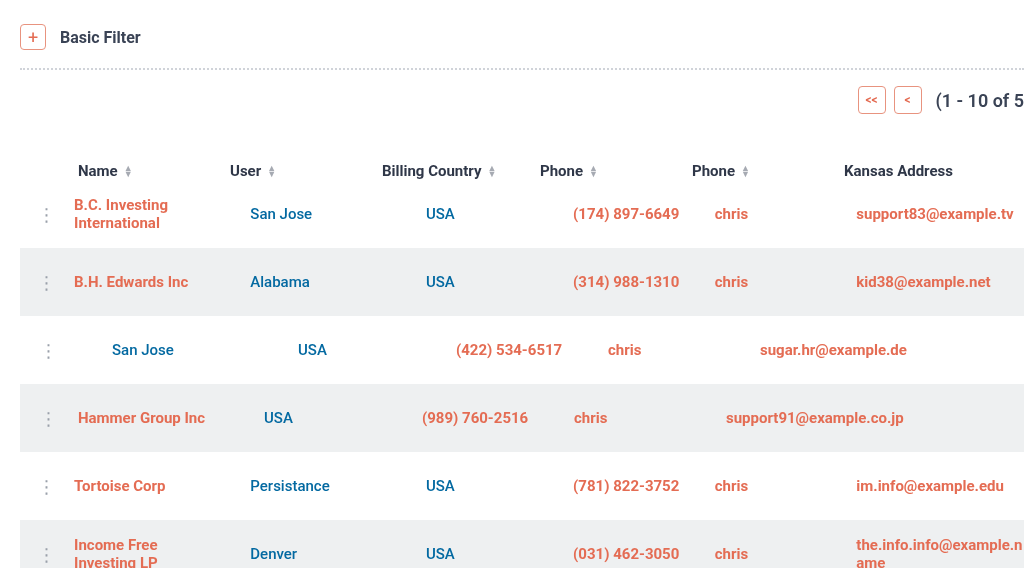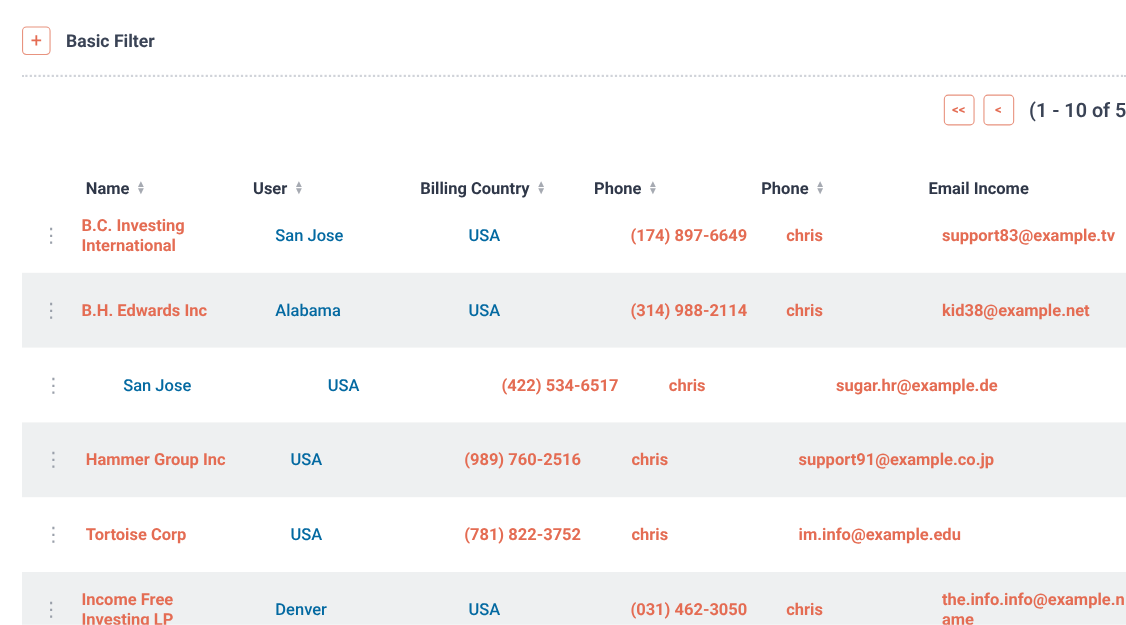--- a/index.html
+++ b/index.html
@@ -93,41 +93,41 @@
         <span class="th-label">
             <span>Phone</span>
             <span class="sort-icon">
               <span>▲</span>
               <span>▼</span>
             </span>
           </span>
       </div>
       <div class="col-email">
         <span class="th-label">
-            <span>Email Income</span>
+            <span>Kansas Address</span>
           </span>
       </div>
     </div>
 
     <div class="table-row">
       <div class="col-handle dots-icon">⋮</div>
       <div class="col-name linkish">B.C. Investing International</div>
       <div class="col-city plain">San Jose</div>
       <div class="col-billing plain">USA</div>
       <div class="col-phone linkish">(174) 897-6649</div>
       <div class="col-user linkish">chris</div>
       <div class="col-email linkish">support83@example.tv</div>
     </div>
 
     <div class="table-row alt">
       <div class="col-handle dots-icon">⋮</div>
       <div class="col-name linkish">B.H. Edwards Inc</div>
       <div class="col-city plain">Alabama</div>
       <div class="col-billing plain">USA</div>
-      <div class="col-phone linkish">(314) 988-2114</div>
+      <div class="col-phone linkish">(314) 988-1310</div>
       <div class="col-user linkish">chris</div>
       <div class="col-email linkish">kid38@example.net</div>
     </div>
 
     <div class="table-row">
       <div class="col-handle dots-icon">⋮</div>
       <div class="col-city plain">San Jose</div>
       <div class="col-billing plain">USA</div>
       <div class="col-phone linkish">(422) 534-6517</div>
       <div class="col-user linkish">chris</div>
@@ -139,20 +139,21 @@
       <div class="col-name linkish">Hammer Group Inc</div>
       <div class="col-billing plain">USA</div>
       <div class="col-phone linkish">(989) 760-2516</div>
       <div class="col-user linkish">chris</div>
       <div class="col-email linkish">support91@example.co.jp</div>
     </div>
 
     <div class="table-row">
       <div class="col-handle dots-icon">⋮</div>
       <div class="col-name linkish">Tortoise Corp</div>
+      <div class="col-city plain">Persistance</div>
       <div class="col-billing plain">USA</div>
       <div class="col-phone linkish">(781) 822-3752</div>
       <div class="col-user linkish">chris</div>
       <div class="col-email linkish">im.info@example.edu</div>
     </div>
 
     <div class="table-row alt">
       <div class="col-handle dots-icon">⋮</div>
       <div class="col-name linkish">Income Free Investing LP</div>
       <div class="col-city plain">Denver</div>

